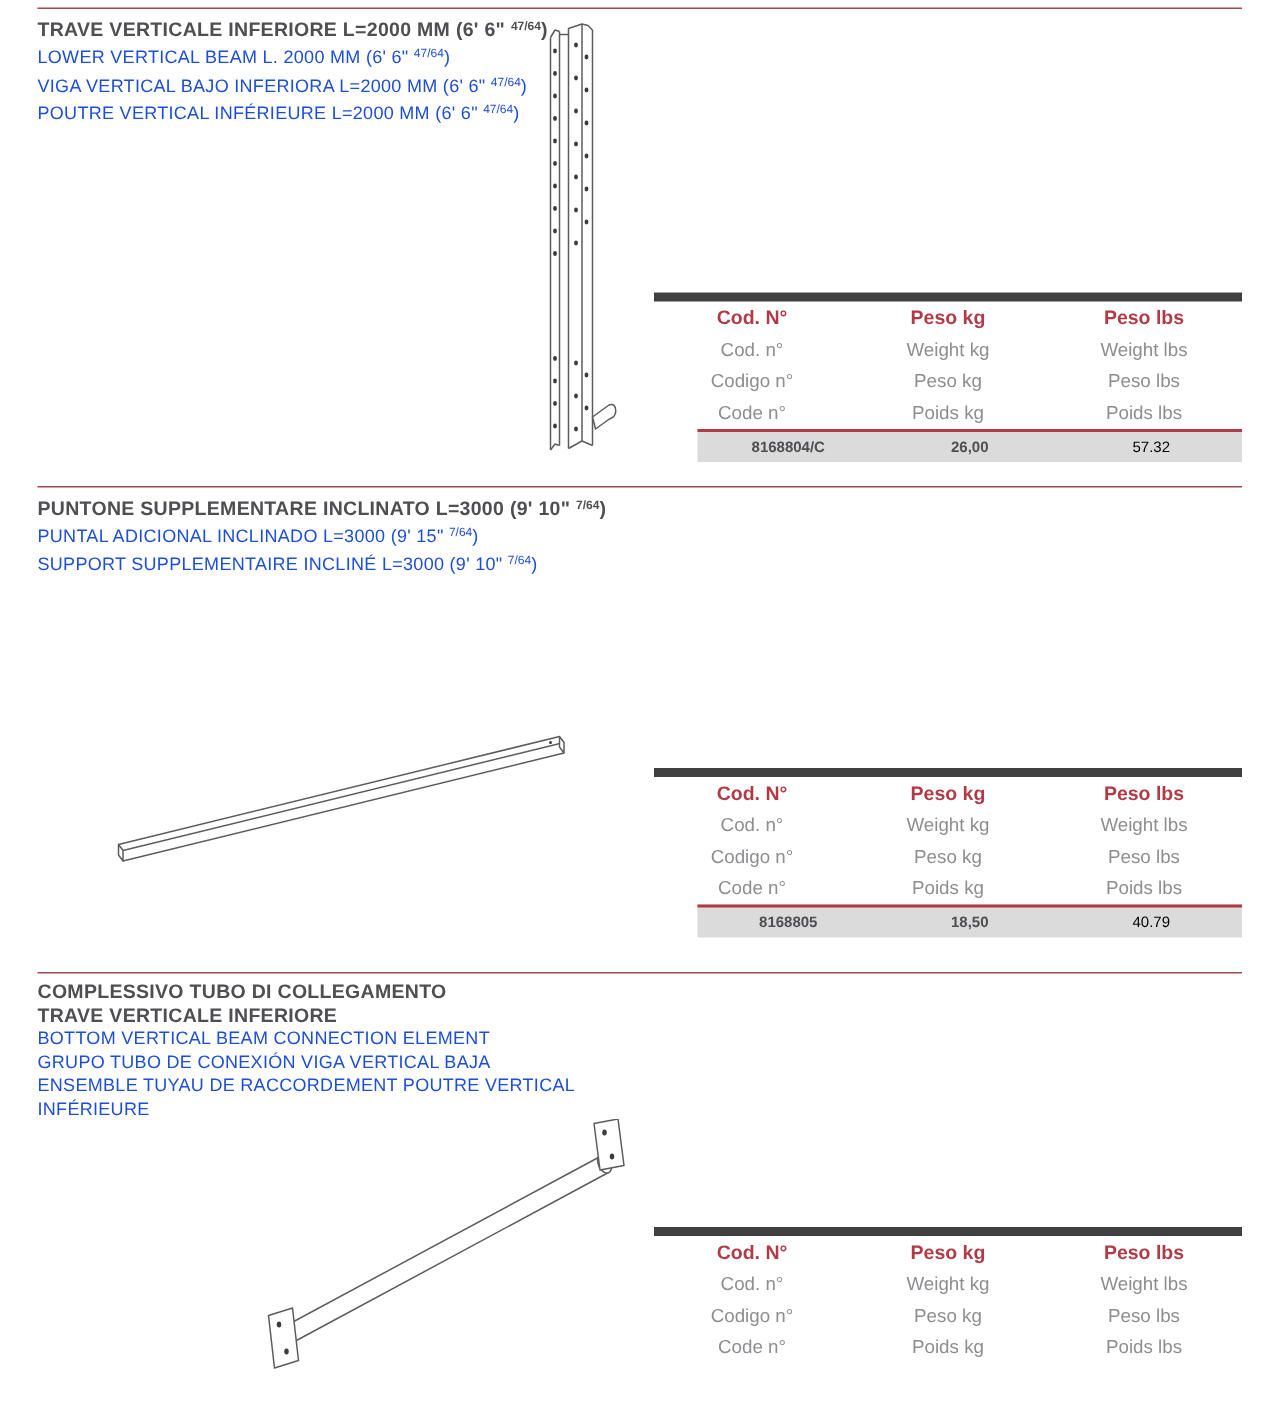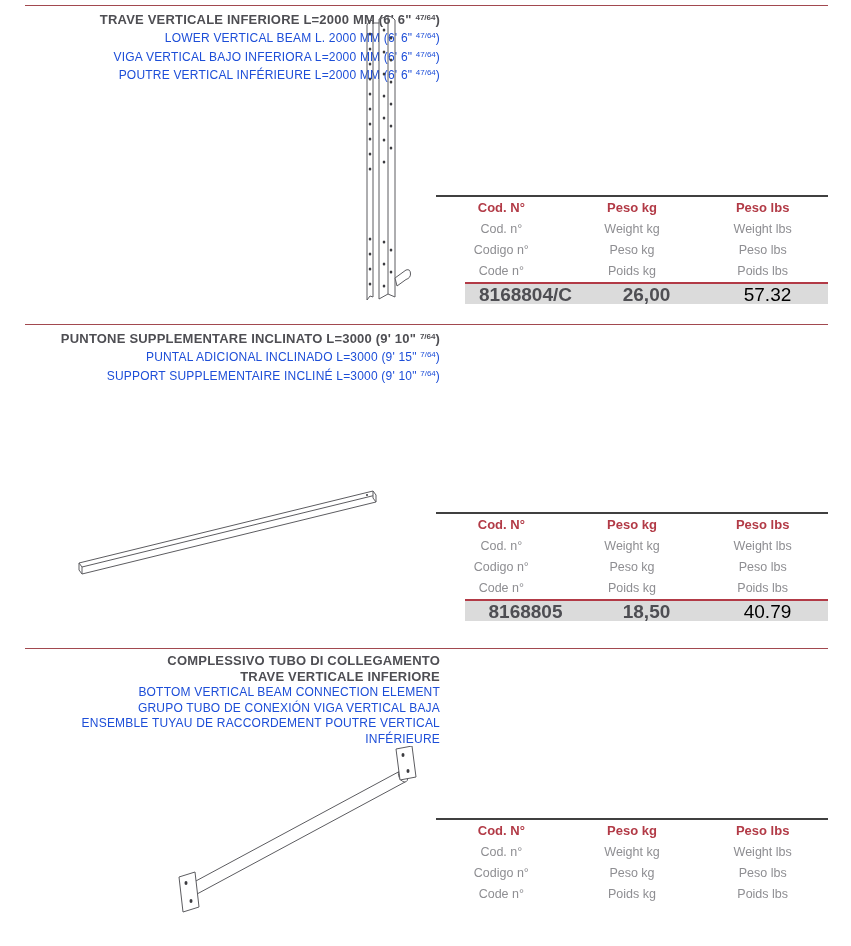--- a/index.html
+++ b/index.html
@@ -6,33 +6,33 @@
   html,body { background:#ffffff; }
   body {
     width:851px; height:946px; position:relative; overflow:hidden;
     font-family:"Liberation Sans", sans-serif;
     -webkit-font-smoothing:antialiased;
   }
   .page { position:absolute; inset:0; background:#fff; }
 
   .rule { position:absolute; left:25px; right:23px; height:1px; background:#a2494f; }
 
-  .txt { position:absolute; left:25px; width:415px;text-align:right; }
+  .txt { position:absolute; left:25px; width:415px; }
   .title { font-size:13px; font-weight:bold; color:#4e4e53; line-height:16px; letter-spacing:.2px; }
   .sub   { font-size:12px; color:#1d4ed8; line-height:15.5px; letter-spacing:.2px; }
   .frac  { font-size:8px; vertical-align:4px; letter-spacing:0; }
 
   .draw { position:absolute; }
   .draw * { vector-effect:non-scaling-stroke; }
 
-  .ptable { position:absolute; left:436px; width:392px; border-top:2px solid #404040; background:#fff; }
+  .ptable { position:absolute; left:436px; width:392px; border-top:6px solid #404040; background:#fff; }
   .trow { display:grid; grid-template-columns:1fr 1fr 1fr; text-align:center; }
   .thead { height:22px; line-height:22px; color:#b23a46; font-weight:bold; font-size:13px; }
   .tsub .trow { height:21px; line-height:21px; color:#8e8e92; font-size:12.5px; }
-  .tdata { height:22px; line-height:22px; background:#dbdbdb; border-top:2px solid #b23a46; font-size:19px;margin-left:29px; }
+  .tdata { height:22px; line-height:22px; background:#dbdbdb; border-top:2px solid #b23a46; font-size:10px;margin-left:29px; }
   .dcode, .dkg { font-weight:bold; color:#4e4e53; }
   .dlbs { color:#000000; }
 </style>
 </head>
 <body>
 
 <div class="page">
 
   <div class="rule" style="top:5px"></div>
 

